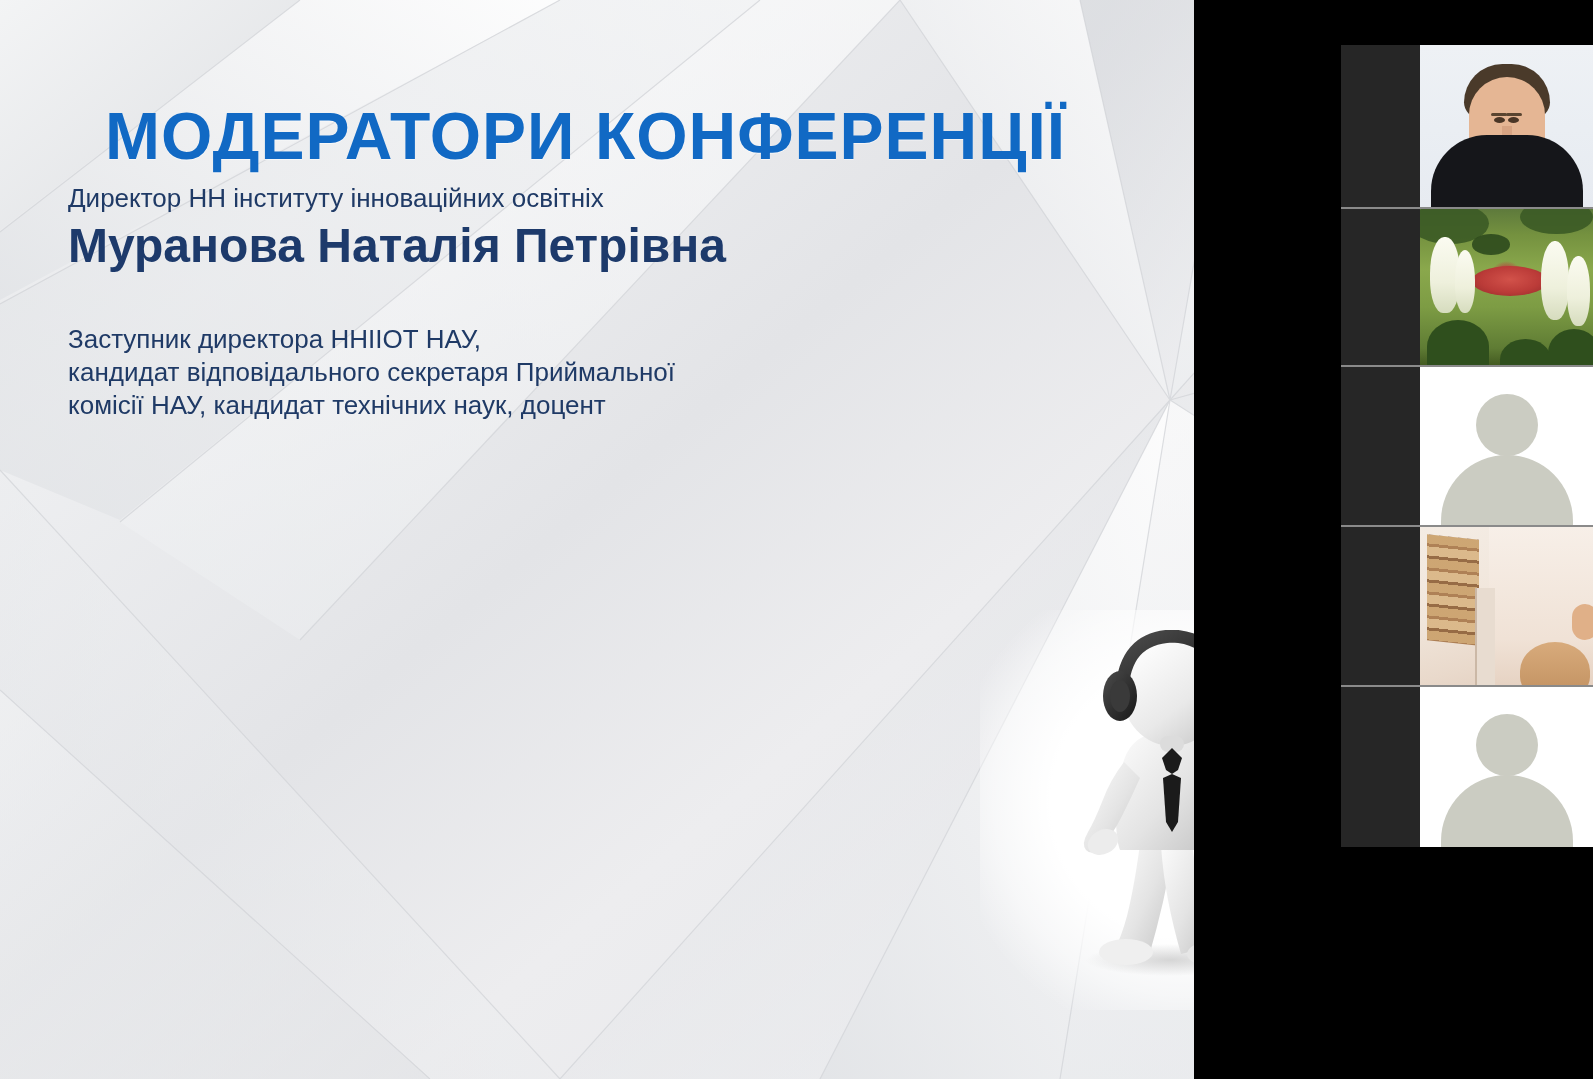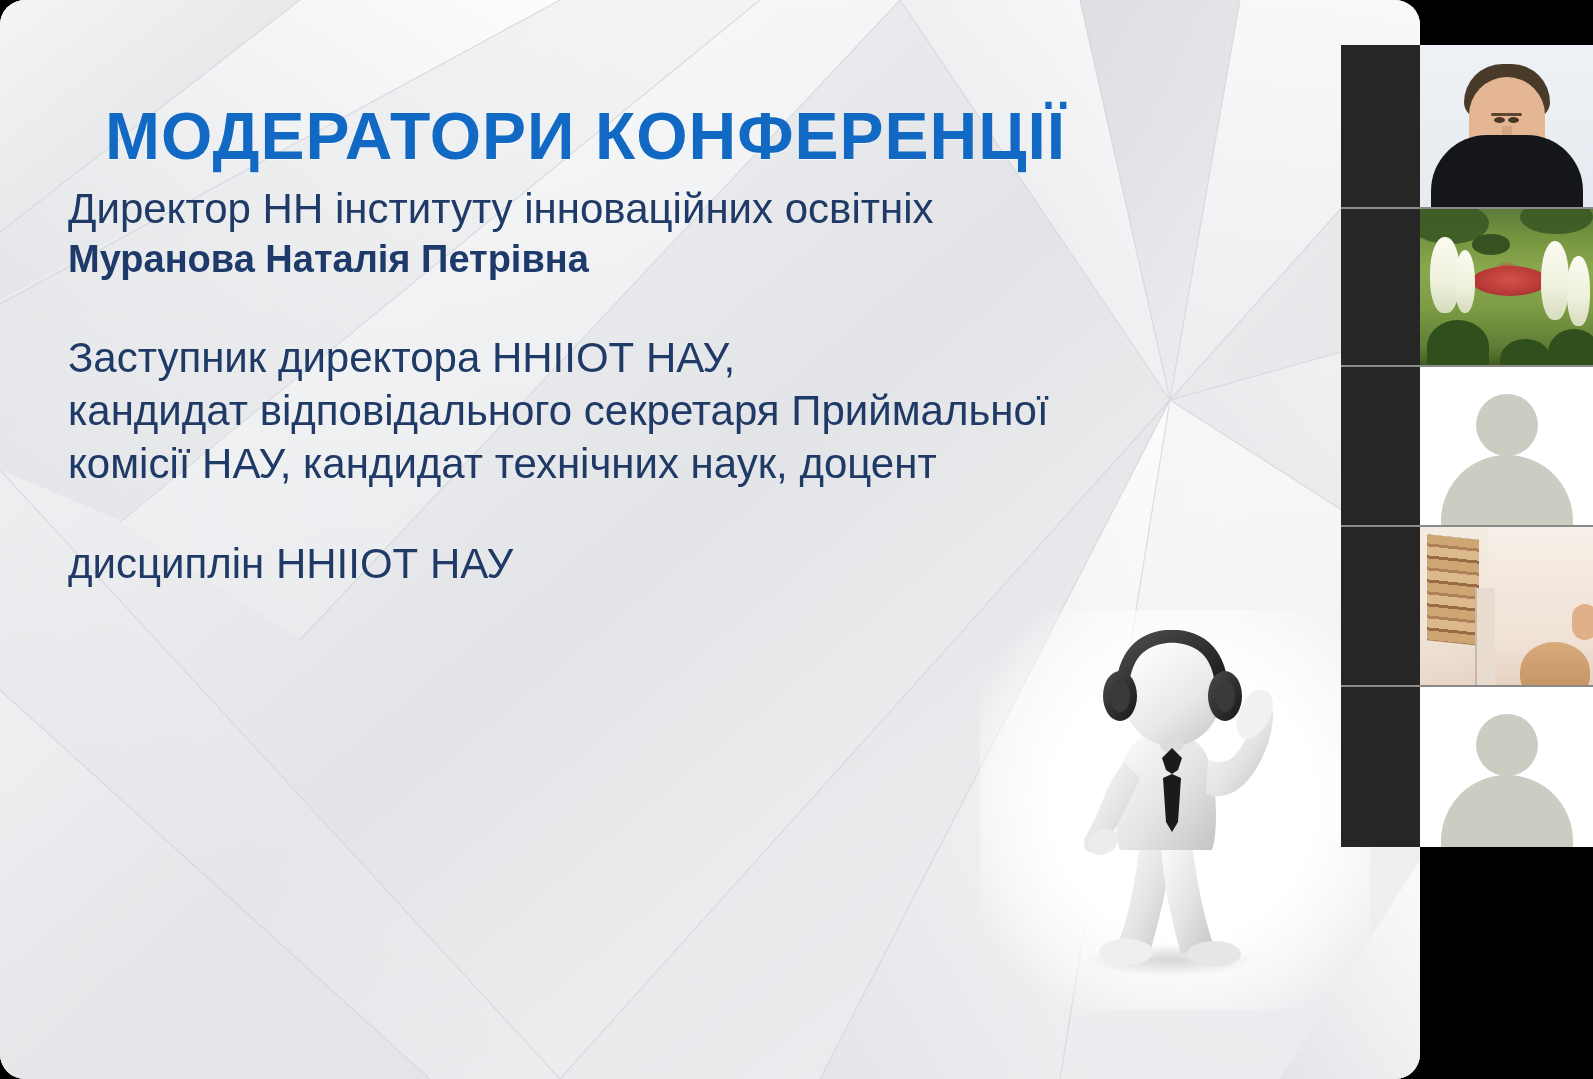--- a/index.html
+++ b/index.html
@@ -21,25 +21,24 @@
     height: 1079px;
     overflow: hidden;
     background: #000;
   }
 
   
   #slide {
     position: absolute;
     left: 0;
     top: 0;
-    width: 1420px;
+    width: 1194px;
     height: 1079px;
     overflow: hidden;
     background: #e5e5e5;
-    border-radius: 25px;
   }
 
   #bg-base {
     position: absolute;
     inset: 0;
     background:
       linear-gradient(140deg, #e6e7e9 0%, #eeeff1 22%, #e3e4e7 48%, #ededef 68%, #e6e7ea 100%);
   }
 
   #bg-svg {
@@ -70,28 +69,28 @@
     left: 68px;
     top: 182px;
     width: 1230px;
   }
 
   .mod-block {
     margin-bottom: 46px;
   }
 
   .mod-line {
-    font-size: 42px;
+    font-size: 26px;
     line-height: 1.27;
     color: #1f3a66;
     white-space: pre;
   }
 
   .mod-name {
-    font-size: 38px;
+    font-size: 48px;
     line-height: 1.3;
     font-weight: bold;
     color: #1d3a6b;
     white-space: pre;
   }
 
   
   #mannequin {
     position: absolute;
     left: 1010px;
@@ -415,21 +414,20 @@
         <div class="mod-name">Муранова Наталія Петрівна</div>
       </div>
 
       <div class="mod-block">
         <div class="mod-line">Заступник директора ННІІОТ НАУ,</div>
         <div class="mod-line">кандидат відповідального секретаря Приймальної</div>
         <div class="mod-line">комісії НАУ, кандидат технічних наук, доцент</div>
       </div>
 
       <div class="mod-block">
-        <div class="mod-line">дисциплін ННІІОТ НАУ</div>
       </div>
 
     </div>
 
     <div id="mannequin">
       <div id="mannequin-glow"></div>
       <svg width="330" height="350" viewBox="0 0 330 350">
         <defs>
           <linearGradient id="bodyG" x1="0" y1="0" x2="1" y2="1">
             <stop offset="0%" stop-color="#fdfdfd"></stop>

